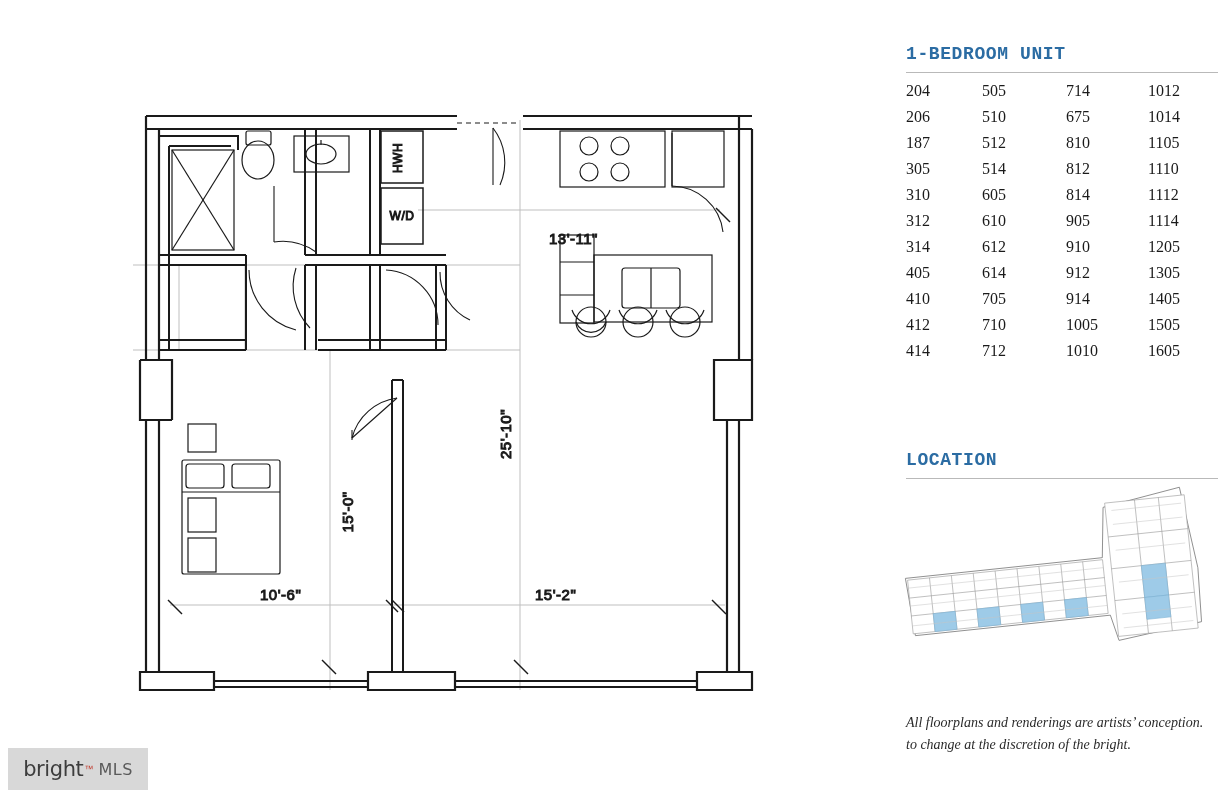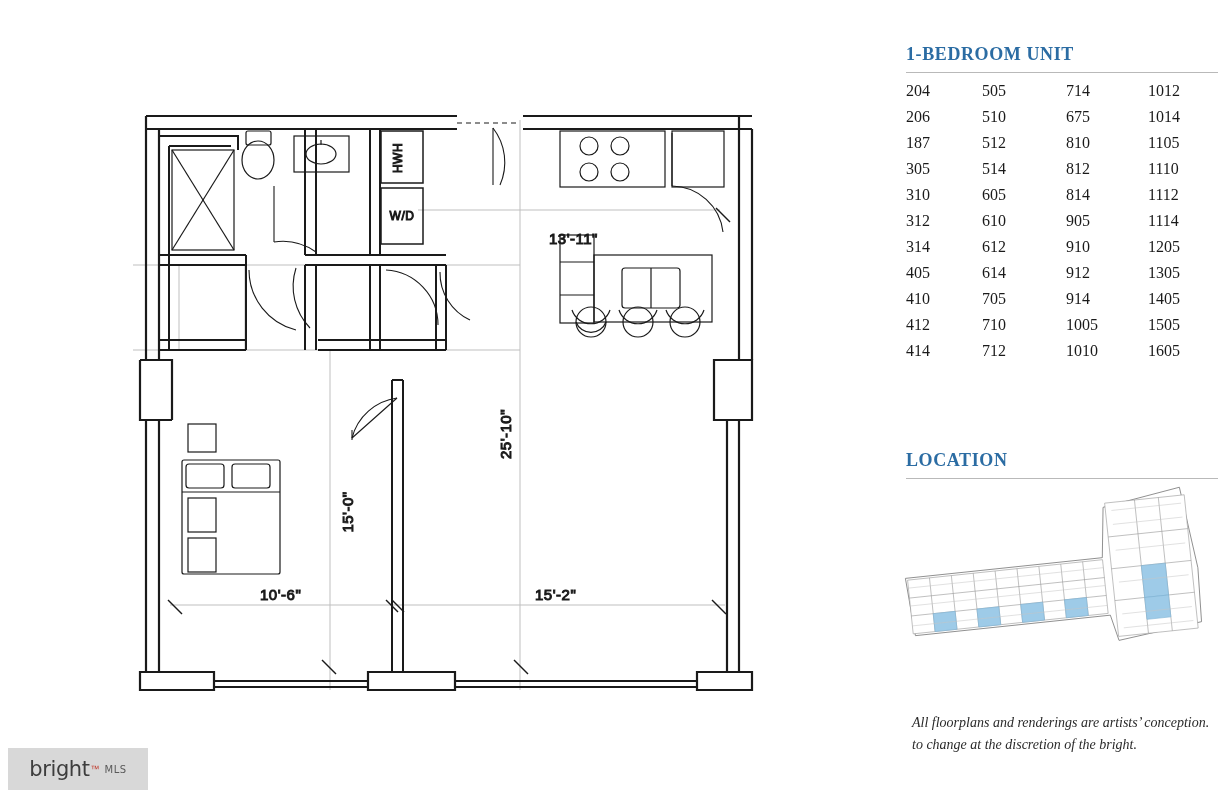--- a/index.html
+++ b/index.html
@@ -33,21 +33,21 @@
 
   
   #info {
     position: absolute;
     left: 896px; top: 0;
     width: 332px; height: 794px;
     padding: 0;
   }
 
   .section-title {
-    font-family: Liberation Serif, serif;
+    font-family: Liberation Mono, monospace;
     font-size: 18px;
     font-weight: bold;
     color: #2b6ca3;
     letter-spacing: 0.6px;
     margin: 0;
     padding: 0 0 6px 10px;
   }
   #unit-title { position: absolute; left: 0; top: 44px; }
   #unit-rule {
     position: absolute; left: 10px; top: 72px;
@@ -79,21 +79,21 @@
 
   #keyplan {
     position: absolute;
     left: 0px; top: 486px;
     width: 332px; height: 180px;
   }
   #keyplan svg { display: block; }
 
   #disclaimer {
     position: absolute;
-    left: 16px; top: 712px;
+    left: 10px; top: 712px;
     width: 316px;
   }
   #disclaimer p {
     margin: 0;
     font-family: "Liberation Serif", serif;
     font-style: italic;
     font-size: 14px;
     line-height: 22px;
     color: #2a2a2a;
   }
@@ -115,21 +115,21 @@
     letter-spacing: -0.4px;
   }
   #watermark .wm-tm {
     font-size: 9px;
     color: #c0392b;
     vertical-align: super;
     margin-left: 1px;
   }
   #watermark .wm-mls {
     font-family: "DejaVu Sans", sans-serif;
-    font-size: 10px;
+    font-size: 16px;
     color: #5a5a5a;
     margin-left: 5px;
     letter-spacing: 0.5px;
   }
 </style>
 </head>
 <body>
 
 <div id="page">
 

